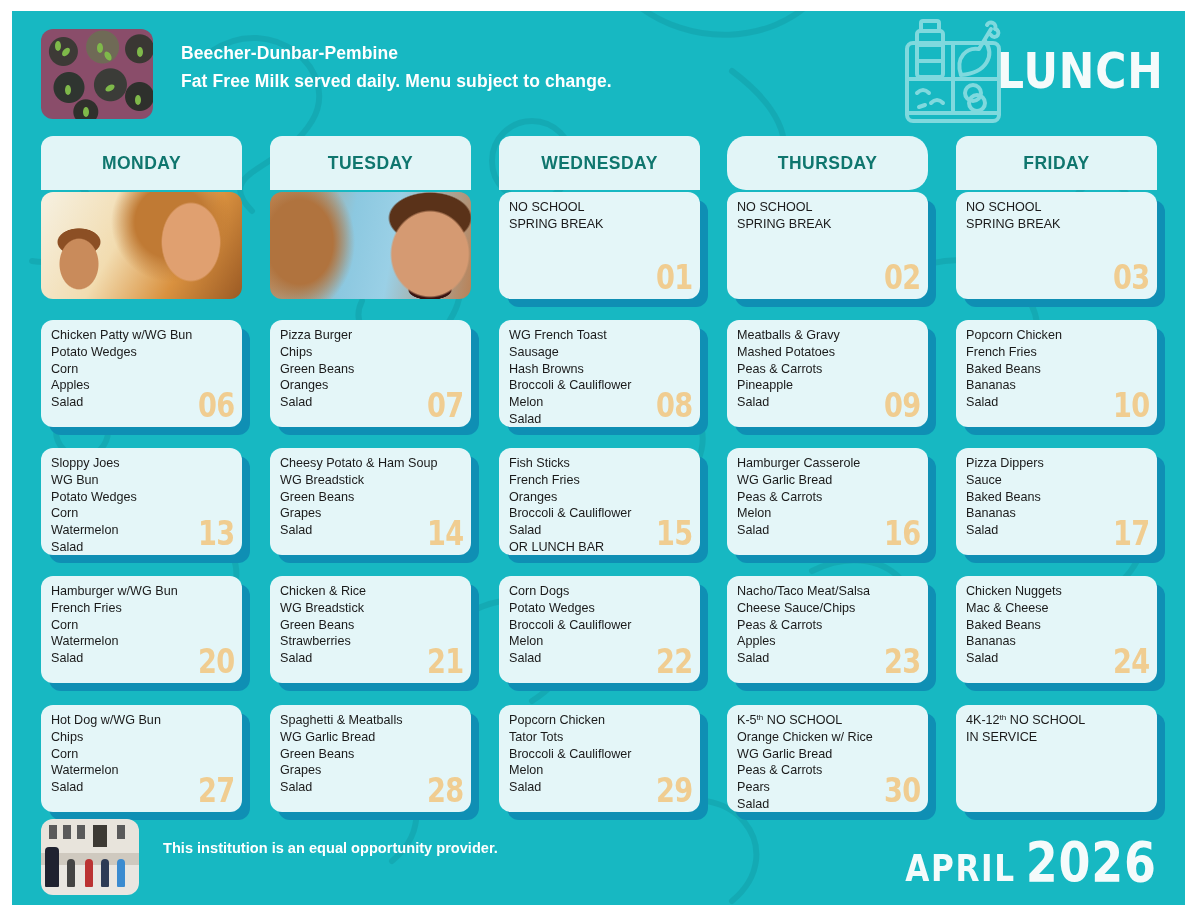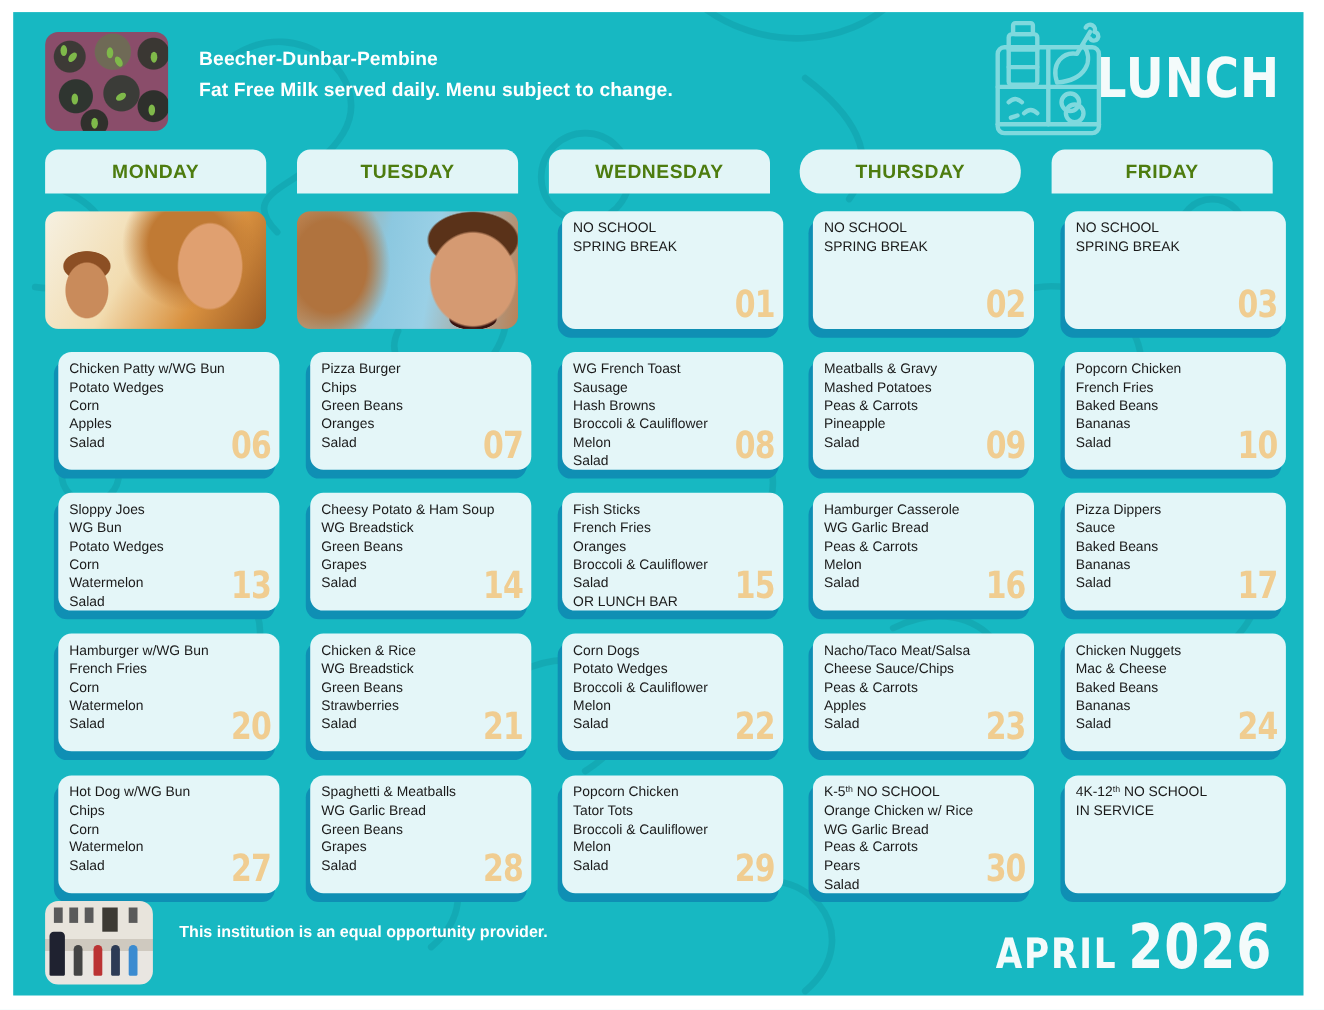--- a/index.html
+++ b/index.html
@@ -30,35 +30,35 @@
   .header-text { position: absolute; left: 169px; top: 28px; color: #ffffff; font-weight: bold; font-size: 17.5px; line-height: 28px; letter-spacing: 0.1px; }
 
   .lunch-icon { position: absolute; left: 891px; top: 6px; width: 104px; height: 112px; }
   .lunch-title {
     position: absolute; left: 985px; top: 30px; font-family: "DejaVu Sans", sans-serif;
     font-weight: bold; font-size: 50px; color: #f4fbfb; letter-spacing: 1px; line-height: 60px;
     transform: scaleX(0.85); transform-origin: left center;
   }
 
   .day-header {
-    position: absolute; top: 125px; width: 201px; height: 40px;
+    position: absolute; top: 125px; width: 201px; height: 54px;
     background: #e2f5f7; border-radius: 12px 12px 0 0;
-    color: #4d7c0f; font-weight: bold; font-size: 17.5px; letter-spacing: 0.5px;
+    color: #0f766e; font-weight: bold; font-size: 17.5px; letter-spacing: 0.5px;
     display: flex; align-items: center; justify-content: center;
   }
 
   .cell {
     position: absolute; width: 201px; height: 107px;
   }
   .cell .shadow {
     position: absolute; left: 8px; top: 8px; width: 201px; height: 107px;
     background: #0f8fb4; border-radius: 12px;
   }
   .cell .card {
-    position: absolute; left: 12px; top: 0; width: 201px; height: 107px;
+    position: absolute; left: 0; top: 0; width: 201px; height: 107px;
     background: #e4f6f8; border-radius: 12px; overflow: hidden;
     padding: 7px 26px 0 10px;
   }
   .cell .items { list-style: none; font-size: 12.6px; line-height: 16.8px; color: #1a1a1a; }
   .cell .items li { white-space: nowrap; }
   .cell .items li sup { font-size: 8px; vertical-align: 4px; line-height: 0; margin-top: 15px; }
   .cell .date {
     position: absolute; right: 8px; bottom: 2px;
     font-family: "DejaVu Sans", sans-serif; font-weight: bold; font-size: 34px; color: #f0cd91;
     letter-spacing: -1px; transform: scaleX(0.8); transform-origin: right bottom; line-height: 40px;

